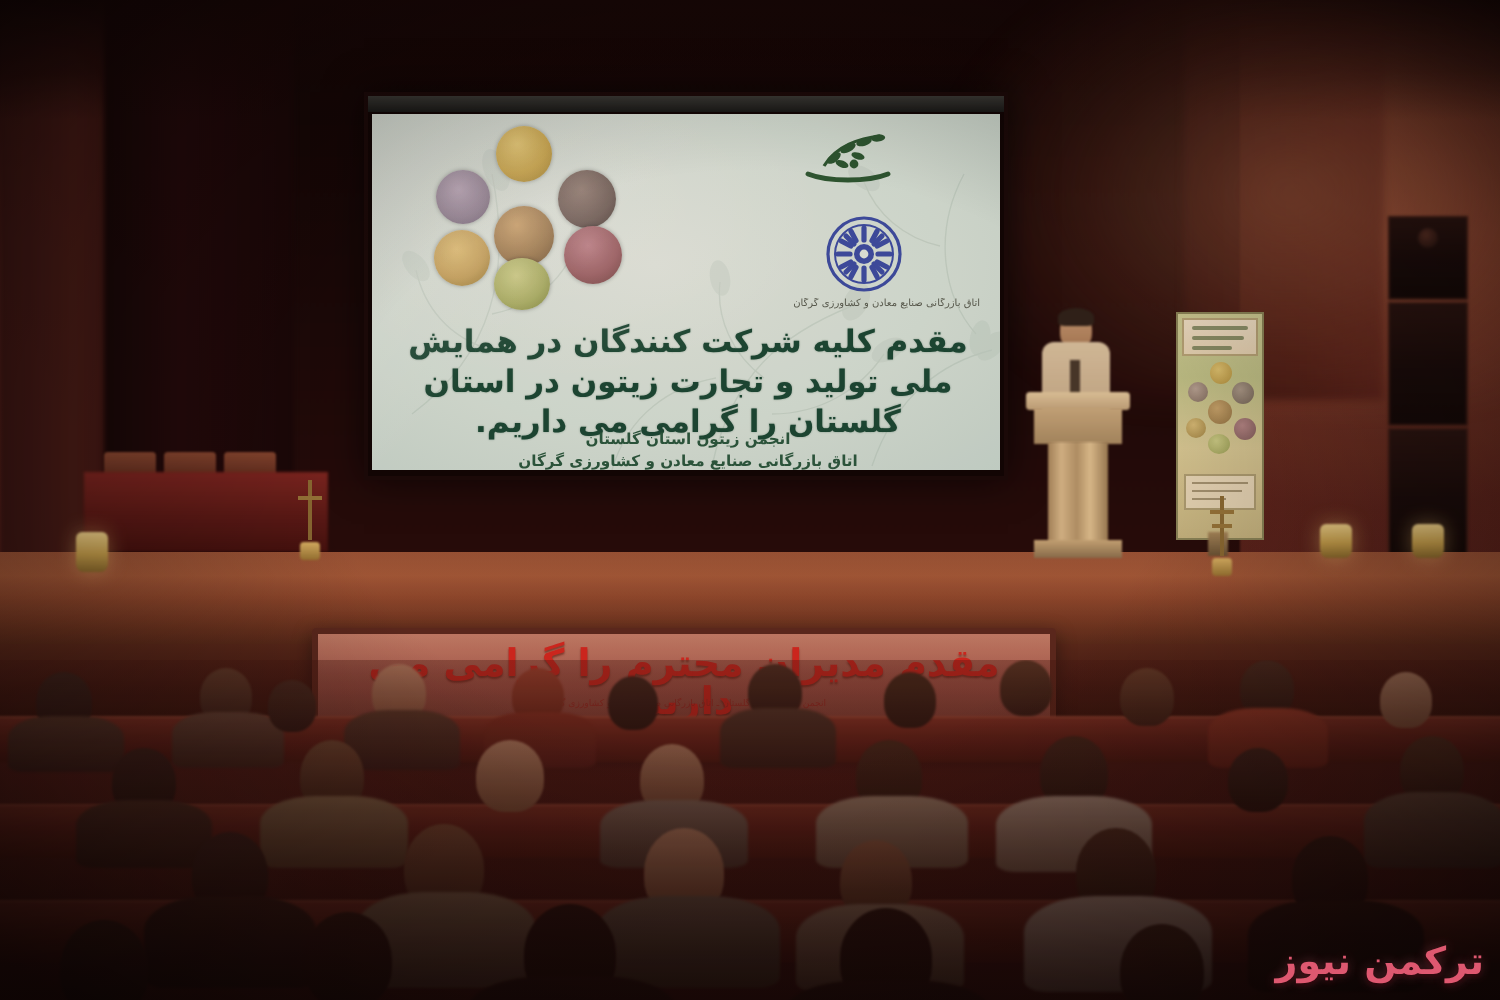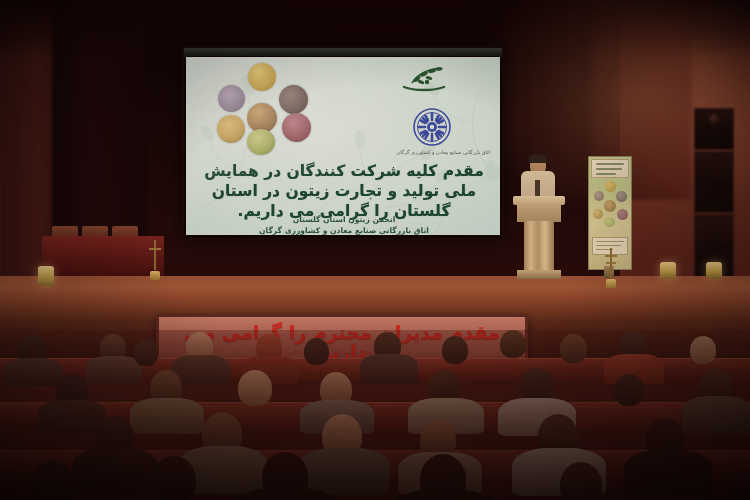--- a/index.html
+++ b/index.html
@@ -532,13 +532,14 @@
     <div class="shoulders" style="left:392px;top:160px;width:104px;height:44px;background:linear-gradient(180deg,#1c130f,#0b0706);"></div>
     <div class="head" style="left:560px;top:132px;width:42px;height:46px;background:linear-gradient(180deg,#463124,#231710);"></div>
     <div class="head" style="left:30px;top:130px;width:44px;height:48px;background:linear-gradient(180deg,#35241b,#180f0b);"></div>
 
     <div class="aud-dark"></div>
   </div>
 
   <div class="warm-cast"></div>
   <div class="vignette"></div>
 
+  <div class="watermark">ترکمن نیوز</div>
 </div>
 
 </body></html>

